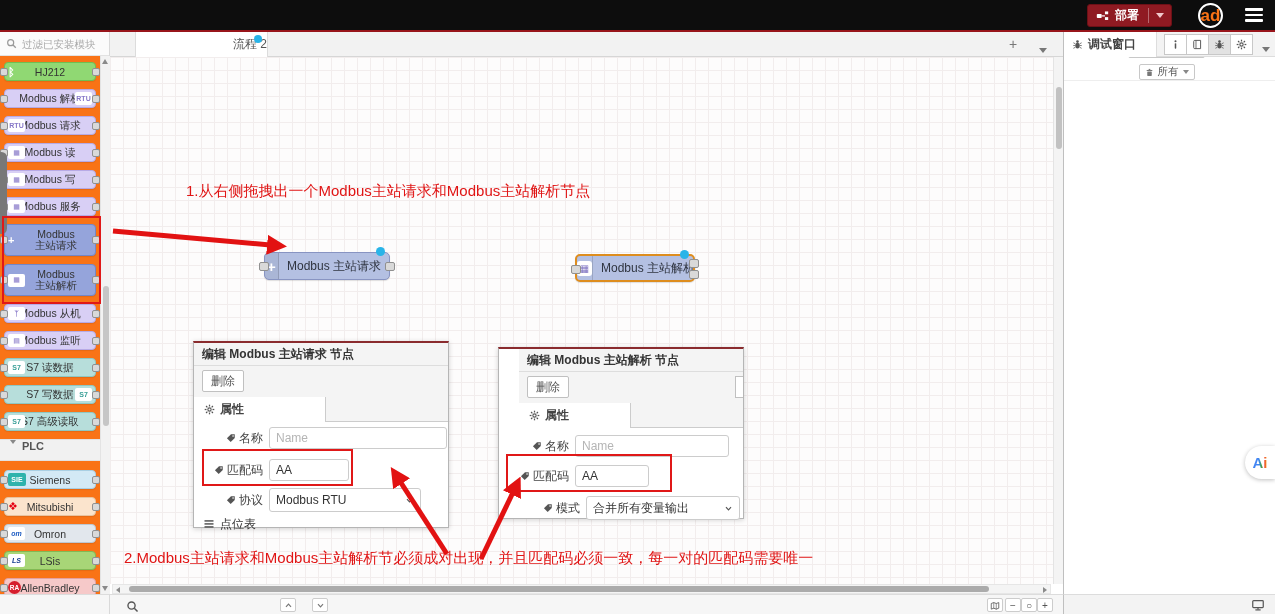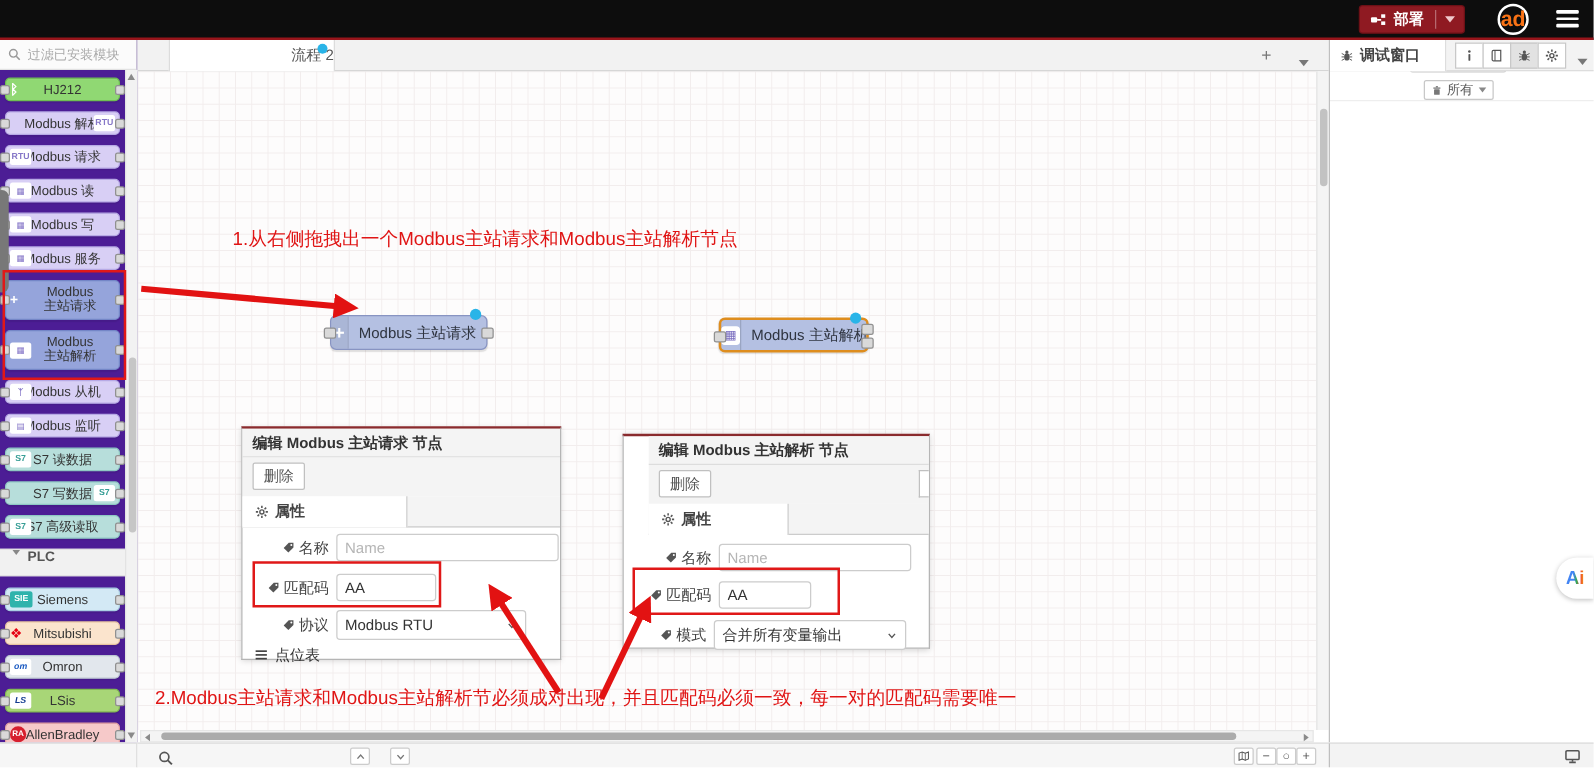--- a/index.html
+++ b/index.html
@@ -13,21 +13,21 @@
   .deploy .ic-deploy { width:15px; height:13px; color:#fff; margin-right:5px; }
   .deploy-label { font-size:12px; font-weight:bold; color:#fff; }
   .dep-sep { width:1px; height:15px; background:rgba(255,255,255,.35); margin:0 7px 0 9px; }
   .caret-down { width:0; height:0; border-left:4px solid transparent; border-right:4px solid transparent; border-top:5px solid currentColor; display:inline-block; }
   .dep-caret { color:#f0c9cc; }
   .avatar { position:absolute; right:52px; top:3px; width:25px; height:25px; border:2px solid #fff; border-radius:50%; display:flex; align-items:center; justify-content:center; color:#f97316; font-size:17px; font-weight:bold; }
   .burger { position:absolute; right:12px; top:8px; width:18px; cursor:pointer; }
   .burger i { display:block; width:18px; height:2.6px; background:#fff; margin-bottom:3px; border-radius:1px; }
 
   
-  #palette { position:absolute; left:0; top:32px; width:110px; height:562px; background:#4c1d95; border-right:1px solid #d9d9d9; z-index:1; }
+  #palette { position:absolute; left:0; top:32px; width:110px; height:562px; background:#f97316; border-right:1px solid #d9d9d9; z-index:1; }
   #palette-search { position:relative; height:24px; border-bottom:1px solid #e2e2e2; background:#fbfbfb; }
   #palette-search .ic { position:absolute; left:6px; top:6px; width:11px; height:11px; color:#999; }
   #palette-search input { position:absolute; left:22px; top:2px; width:82px; height:19px; border:none; outline:none; background:transparent; font-size:10.5px; color:#555; font-family:inherit; }
   #palette-search input::placeholder { color:#aaa; }
   #palette-items { position:absolute; left:0; top:24px; width:100px; bottom:0; padding-top:6px; overflow:hidden; }
   .pitem { position:relative; width:92px; height:19px; margin:0 auto 8px auto; border:1px solid #999; border-radius:4px; display:flex; align-items:center; justify-content:center; font-size:10.5px; color:#333; box-shadow:0 1px 1px rgba(0,0,0,.08); cursor:grab; }
   .pitem.two { height:32px; }
   .plbl2 { display:flex; flex-direction:column; align-items:center; line-height:11.5px; padding-left:12px; }
   .pbadge { position:absolute; display:flex; align-items:center; justify-content:center; }
   .pbadge.left { left:3px; } .pbadge.right { right:3px; }
@@ -496,21 +496,21 @@
     </div>
     <div class="drow" style="top: 115px; left: 10px;">
       <span class="dlabel">
         <svg viewBox="0 0 16 16" class="ic ic-tag">
           <use href="#sym-tag"></use>
         </svg>
         <span>匹配码</span>
       </span>
       <input class="dinput" style="width: 74px;" value="AA">
     </div>
-    <div class="drow" style="top: 147px; left: 6px;">
+    <div class="drow" style="top: 147px; left: 21px;">
       <span class="dlabel">
         <svg viewBox="0 0 16 16" class="ic ic-tag">
           <use href="#sym-tag"></use>
         </svg>
         <span>模式</span>
       </span>
       <div class="dselect" style="width:154px">
         <span>合并所有变量输出</span>
         <svg viewBox="0 0 16 16" class="ic ic-chev">
           <use href="#sym-chev-down"></use>

